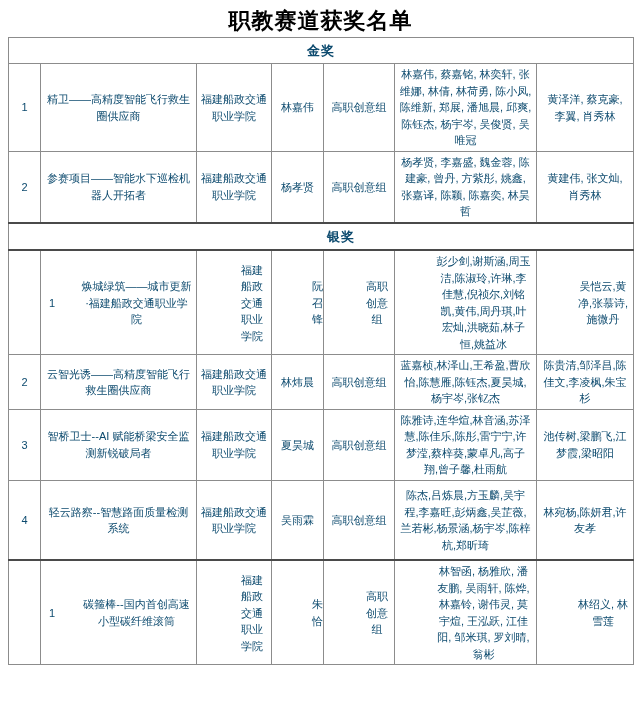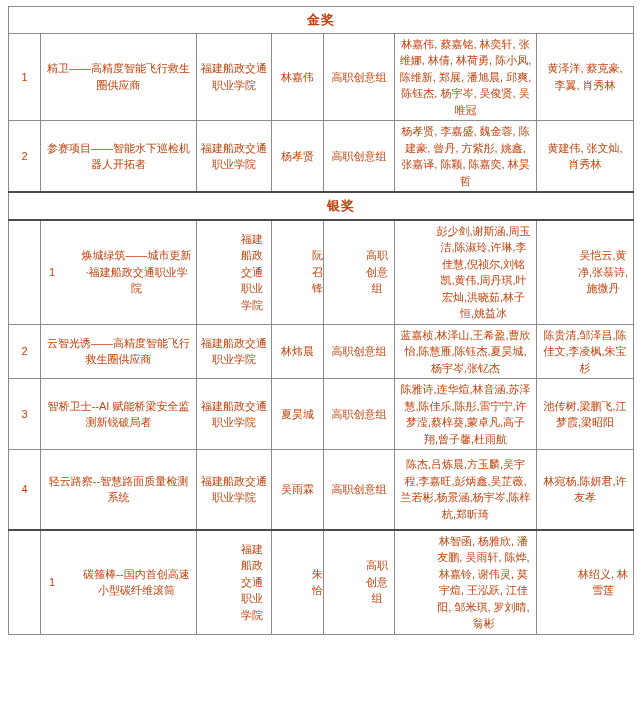--- a/index.html
+++ b/index.html
@@ -19,34 +19,35 @@
   }
   table.awards{
     border-collapse:collapse;table-layout:fixed;
     margin:0 0 0 8px;width:625px;
     border:1px solid #9a9a9a;
   }
   table.awards td,table.awards th{
     border:1px solid #8c8c8c;
     text-align:center;vertical-align:middle;
     padding:2px 4px;word-break:break-all;
-    font-size:11px;line-height:1.5;color:#c2410c;
+    font-size:11px;line-height:1.5;color:#0c4a6e;
   }
   table.awards th{font-size:12px;font-weight:bold;}
   tr.section-row td{
     font-size:13px;font-weight:bold;letter-spacing:1px;padding:3px 0;
   }
   tr.heavy-top td,tr.heavy-top th{border-top:2px solid #4a4a4a;padding-left:40px;}
   tr.head-row th{border-top:2px solid #4a4a4a;}
   .cell-project,.cell-members,.cell-advisors{font-size:11px;}
 </style>
 </head>
 <body>
 
 <div class="page">
+  <h1 class="doc-title">职教赛道获奖名单</h1>
 
   <table class="awards">
     <colgroup>
       <col style="width:32px">
         <col style="width:156px">
         <col style="width:75px">
       <col style="width:52px">
         <col style="width:71px">
         <col style="width:142px">
       <col style="width:97px">

